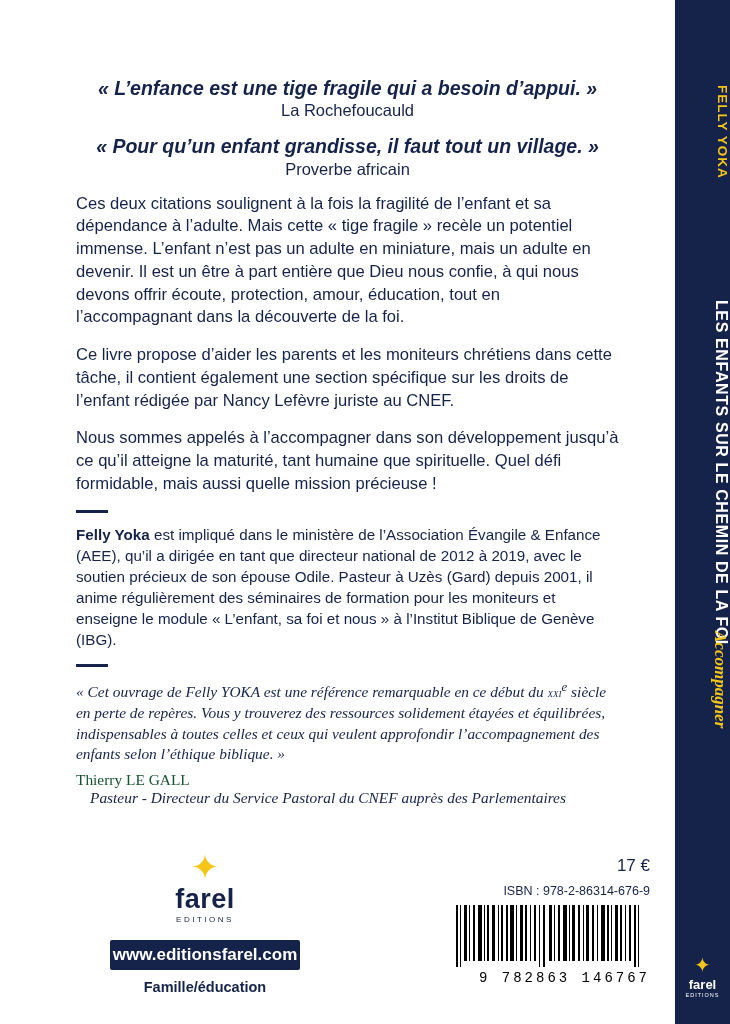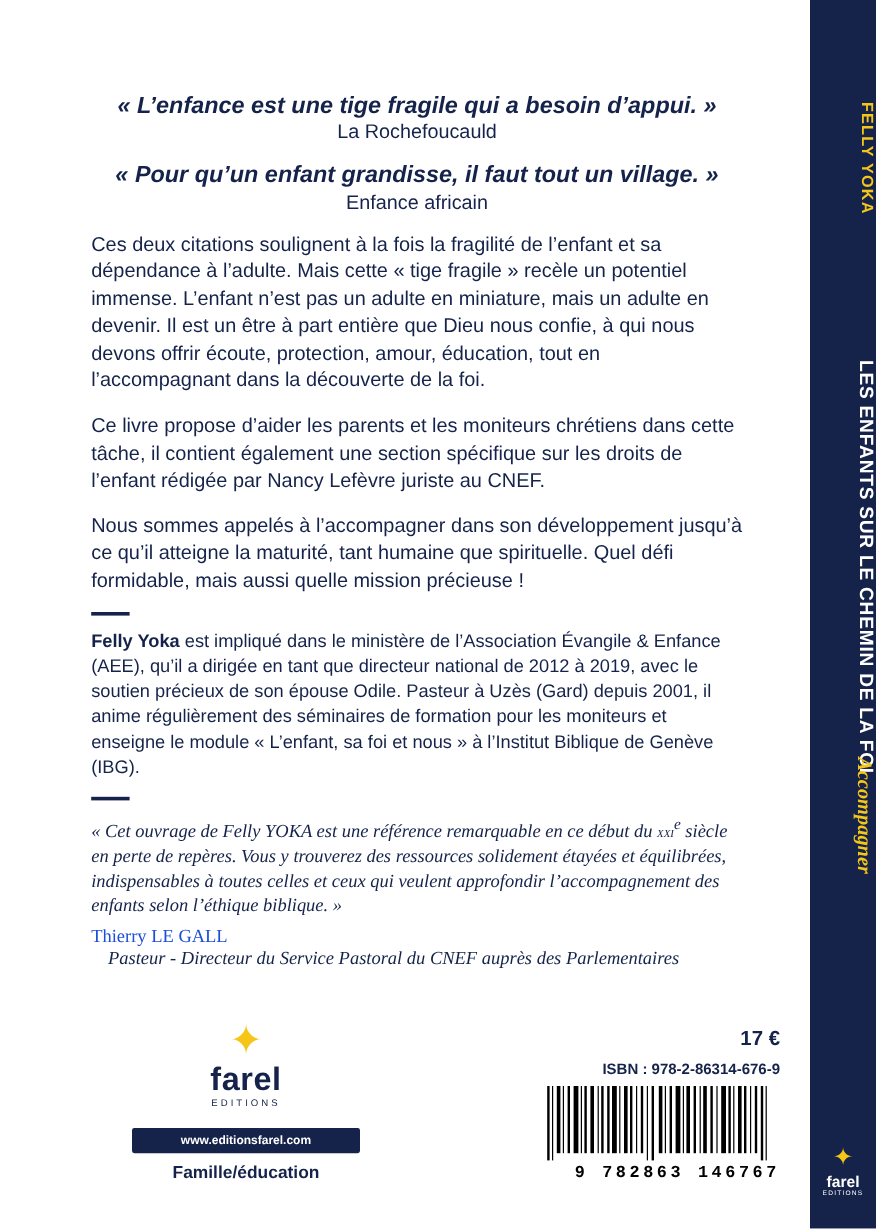--- a/index.html
+++ b/index.html
@@ -119,21 +119,21 @@
     font-family: Liberation Serif, serif;
     font-style: italic;
     font-size: 15.4px;
     line-height: 1.34;
     color: #15234a;
     margin: 0;
   }
   .endorse-name {
     font-family: "Liberation Serif", serif;
     font-size: 15.4px;
-    color: #1d4ed8;
+    color: #14532d;
     margin-top: 6px;
   }
   .endorse-role {
     font-family: "Liberation Serif", serif;
     font-style: italic;
     font-size: 15.4px;
     color: #15234a;
     margin-left: 14px;
   }
   .sc { font-variant: small-caps; font-size: 0.86em; }
@@ -159,37 +159,36 @@
     font-size: 27px; font-weight: bold; color: #15234a;
     letter-spacing: 0.5px; line-height: 1; margin-top: 2px;
   }
   .farel-ed {
     font-size: 8px; letter-spacing: 2.5px; color: #15234a; margin-top: 2px;
   }
   .web-bar {
     margin-top: 16px;
     background: #15234a;
     color: #ffffff;
-    font-size: 10px;
+    font-size: 17px;
     font-weight: bold;
     padding: 5px 0 5px 0;
     border-radius: 2px;
   }
   .famille {
     margin-top: 9px;
     font-size: 14.5px;
     font-weight: bold;
     color: #15234a;
   }
   .price-block {
     position: absolute;
     right: 0; top: 6px;
     width: 270px;
     text-align: right;
-    font-weight: bold;
   }
   .price {
     font-size: 17px;
     color: #15234a;
     margin-bottom: 8px;
   }
   .isbn {
     font-size: 12.5px;
     color: #15234a;
     margin-bottom: 5px;
@@ -215,21 +214,21 @@
 <body>
 
 <div class="page">
 
   <div class="content">
 
     <div class="quote">« L’enfance est une tige fragile qui a besoin d’appui. »</div>
     <div class="quote-src">La Rochefoucauld</div>
 
     <div class="quote quote2">« Pour qu’un enfant grandisse, il faut tout un village. »</div>
-    <div class="quote-src">Enfance africain</div>
+    <div class="quote-src">Proverbe africain</div>
 
     <p class="body">Ces deux citations soulignent à la fois la fragilité de l’enfant et sa dépendance à l’adulte. Mais cette « tige fragile » recèle un potentiel immense. L’enfant n’est pas un adulte en miniature, mais un adulte en devenir. Il est un être à part entière que Dieu nous confie, à qui nous devons offrir écoute, protection, amour, éducation, tout en l’accompagnant dans la découverte de la foi.</p>
     <p class="body">Ce livre propose d’aider les parents et les moniteurs chrétiens dans cette tâche, il contient également une section spécifique sur les droits de l’enfant rédigée par Nancy Lefèvre juriste au CNEF.</p>
     <p class="body">Nous sommes appelés à l’accompagner dans son développement jusqu’à ce qu’il atteigne la maturité, tant humaine que spirituelle. Quel défi formidable, mais aussi quelle mission précieuse !</p>
 
     <div class="rule"></div>
 
     <p class="bio"><b>Felly Yoka</b><span> est impliqué dans le ministère de l’Association Évangile &amp; Enfance (AEE), qu’il a dirigée en tant que directeur national de 2012 à 2019, avec le soutien précieux de son épouse Odile. Pasteur à Uzès (Gard) depuis 2001, il anime régulièrement des séminaires de formation pour les moniteurs et enseigne le module « L’enfant, sa foi et nous » à l’Institut Biblique de Genève (IBG).</span></p>
 
     <div class="rule"></div>

